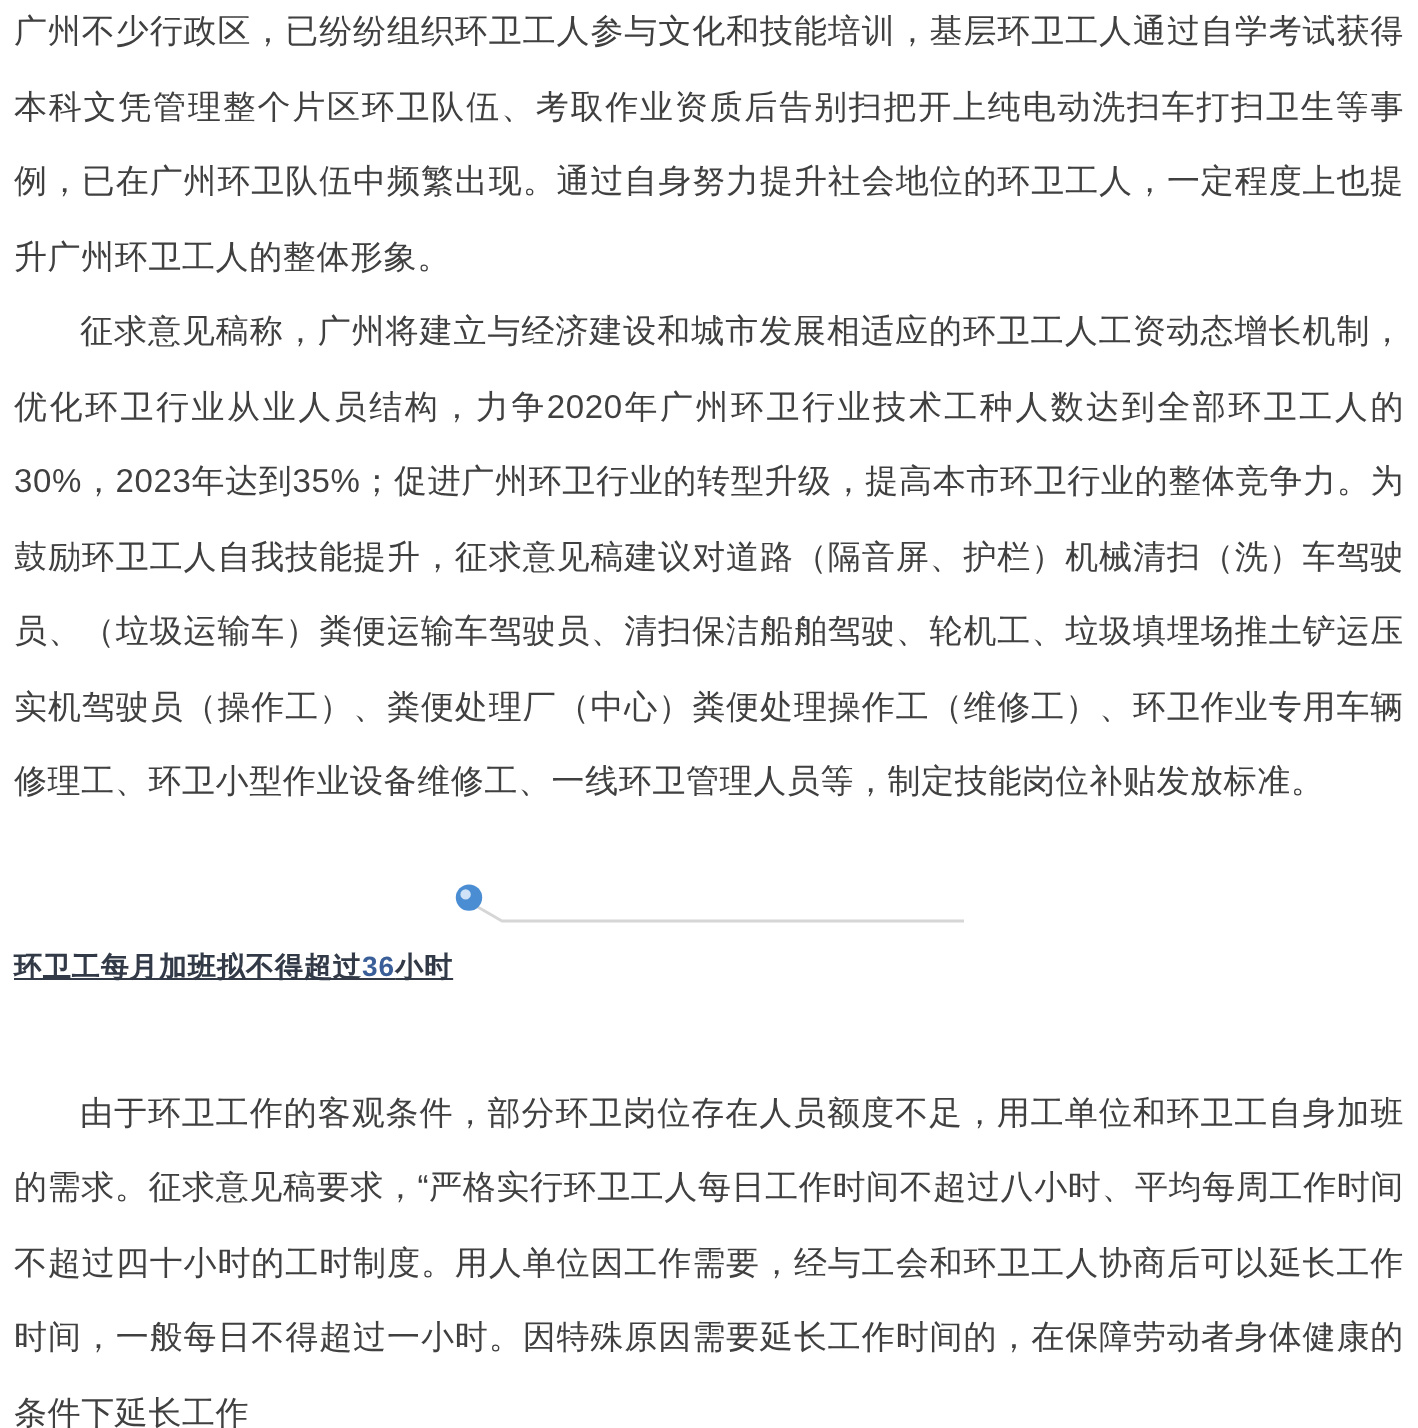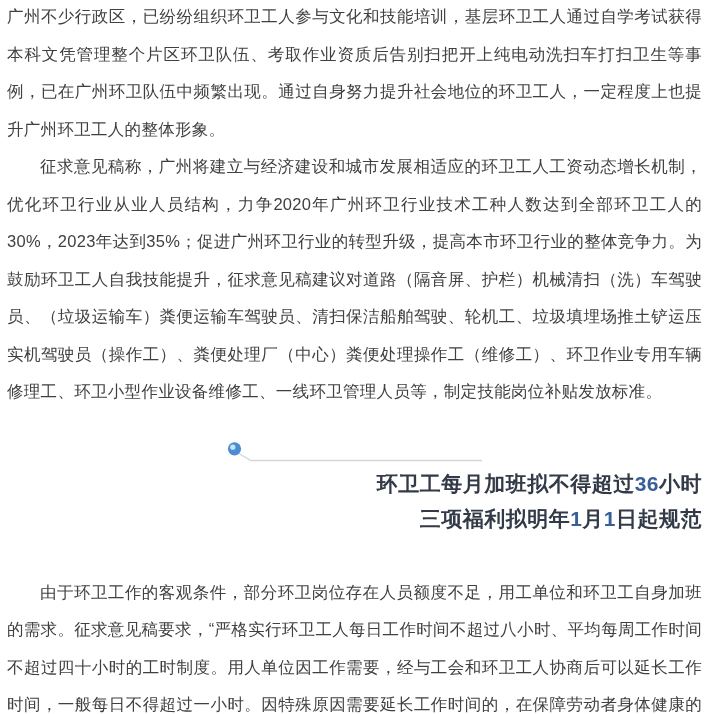--- a/index.html
+++ b/index.html
@@ -37,26 +37,27 @@
     margin-top: 31px;
   }
   .section-divider svg {
     position: absolute;
     left: 220px;
     top: 0;
     display: block;
   }
   .section-heading {
     margin: 4px 0 0 0;
-    text-align: right;
-    font-size: 21px;
+    text-align: left;
+    font-size: 14px;
     font-weight: bold;
     line-height: 35px;
     color: #333a47;
     letter-spacing: 0.5px;
+    text-decoration: underline;
   }
   .section-heading .num {
     color: #3a5f98;
   }
   .para.last {
     margin-top: 38px;
   }
 </style>
 </head>
 <body>
@@ -70,18 +71,17 @@
   <div class="section-divider">
     <svg width="256" height="20" viewBox="0 0 256 20">
       <path d="M11 11 L 24 18.5 H 255" stroke="#d6d6d6" stroke-width="1.4" fill="none"></path>
       <circle cx="7.5" cy="6.8" r="6.6" fill="#4a8dd3"></circle>
       <circle cx="5.8" cy="5.2" r="2.6" fill="#cfe2f7"></circle>
     </svg>
   </div>
 
   <h3 class="section-heading">
     <div>环卫工每月加班拟不得超过<span class="num">36</span>小时</div>
-    <div>三项福利拟明年<span class="num">1</span>月<span class="num">1</span>日起规范</div>
   </h3>
 
   <p class="para indent last">由于环卫工作的客观条件，部分环卫岗位存在人员额度不足，用工单位和环卫工自身加班的需求。征求意见稿要求，“严格实行环卫工人每日工作时间不超过八小时、平均每周工作时间不超过四十小时的工时制度。用人单位因工作需要，经与工会和环卫工人协商后可以延长工作时间，一般每日不得超过一小时。因特殊原因需要延长工作时间的，在保障劳动者身体健康的条件下延长工作</p>
 
 </article>
 
 </body></html>

